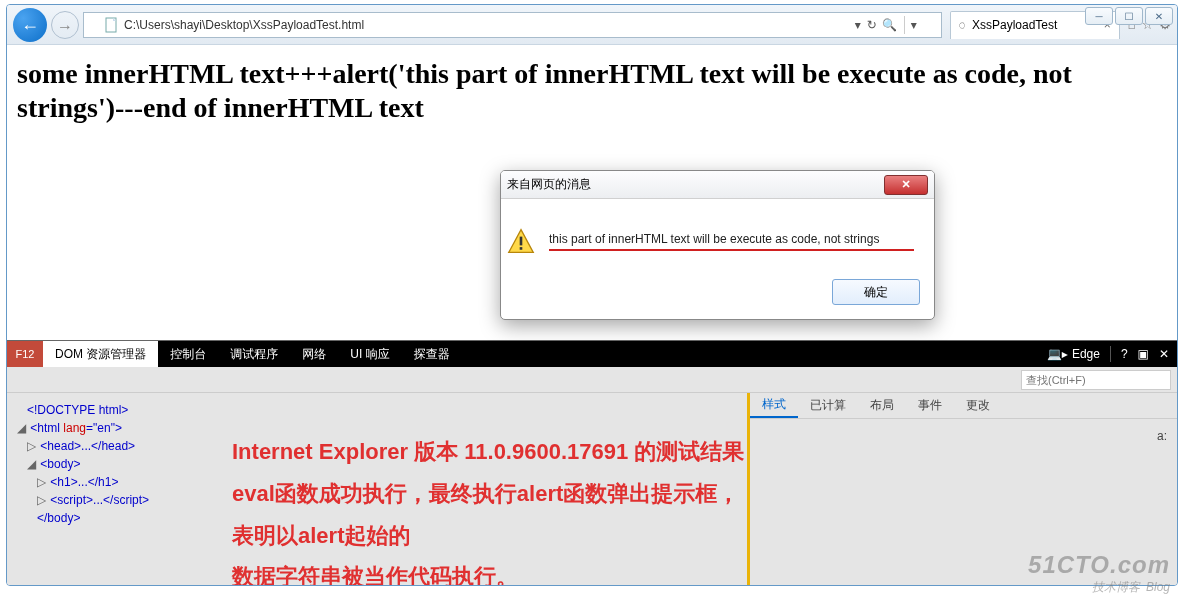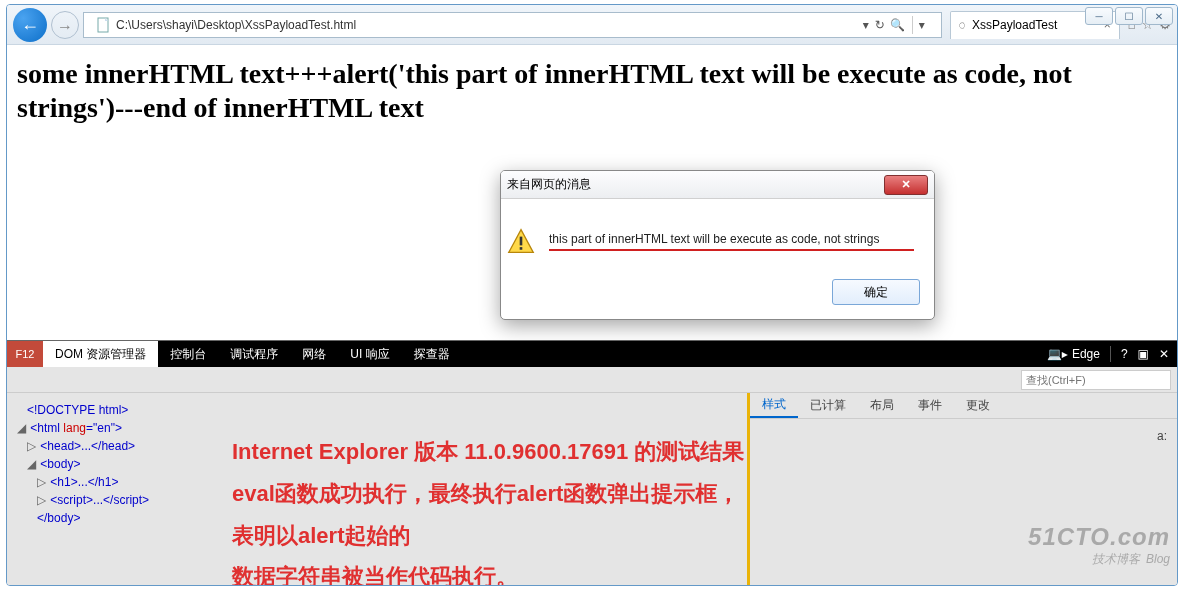--- a/index.html
+++ b/index.html
@@ -6,21 +6,21 @@
 body { background: #fff; width: 1184px; height: 596px; overflow: hidden; position: relative; }
 
 .ie-window { position: absolute; top: 4px; left: 6px; right: 6px; bottom: 10px; border: 1px solid #6499c8; border-radius: 4px; background: #fff; display: flex; flex-direction: column; overflow: hidden; }
 
 .win-controls { position: absolute; top: 2px; right: 4px; display: flex; gap: 2px; z-index: 10; }
 .win-btn { width: 28px; height: 18px; border: 1px solid #a0b8cc; border-radius: 3px; background: linear-gradient(#f8fbfe,#e6eef5); display: flex; align-items: center; justify-content: center; font-size: 10px; color: #4a6a88; cursor: pointer; }
 
 .nav-bar { height: 40px; background: linear-gradient(#f0f5fa,#e2eaf2); border-bottom: 1px solid #c9d6e2; display: flex; align-items: center; padding: 0 6px; gap: 4px; }
 .nav-back { width: 34px; height: 34px; border-radius: 50%; background: radial-gradient(circle at 30% 30%, #4aa3f0, #0d6fc9); color: #fff; display: flex; align-items: center; justify-content: center; font-size: 18px; font-weight: bold; cursor: pointer; }
 .nav-fwd { width: 28px; height: 28px; border-radius: 50%; border: 1px solid #b0c0d0; display: flex; align-items: center; justify-content: center; color: #888; cursor: pointer; }
-.addr-box { flex: 1; height: 26px; border: 1px solid #a8bccc; background: #fff; display: flex; align-items: center; padding: 0 12px; font-size: 12px; }
+.addr-box { flex: 1; height: 26px; border: 1px solid #a8bccc; background: #fff; display: flex; align-items: center; padding: 0 20px; font-size: 12px; }
 .addr-icon { width: 16px; height: 16px; margin-right: 4px; display:flex; align-items:center; justify-content:center; }
 .addr-input { flex: 1; border: none; outline: none; font-size: 12px; color: #333; }
 .addr-right { display:flex; align-items:center; gap:6px; padding:0 4px; color:#555; font-size:12px; }
 .addr-sep { width:1px; height:18px; background:#ccc; }
 .tabs { display: flex; align-items: center; margin-left: 4px; }
 .tab { height: 28px; border: 1px solid #b8c8d6; border-bottom: none; background: #fff; display: flex; align-items: center; padding: 0 8px; font-size: 12px; gap: 6px; min-width: 170px; border-top-left-radius: 2px; border-top-right-radius: 2px; }
 .tab-close { color: #666; cursor: pointer; margin-left: auto; }
 .tab-icons { display: flex; gap: 6px; margin-left: 8px; color: #777; font-size: 13px; }
 
 .content { flex: 1; background: #fff; padding: 12px 10px; position: relative; overflow: hidden; }
@@ -57,21 +57,21 @@
 .arrow { display:inline-block; width:10px; color:#666; }
 
 .annotation { position: absolute; left: 225px; top: 38px; color: #e03030; font-size: 22px; font-weight: bold; line-height: 1.9; font-family: "Microsoft YaHei", sans-serif; }
 
 .dt-styles { width: 430px; border-left: 3px solid #eab308; display: flex; flex-direction: column; font-size: 12px; }
 .dt-style-tabs { height: 26px; border-bottom: 1px solid #ccc; display: flex; align-items: stretch; }
 .dt-style-tab { padding: 0 12px; display:flex; align-items:center; cursor:pointer; color:#444; }
 .dt-style-tab.active { color: #0066cc; border-bottom: 2px solid #0066cc; }
 .dt-style-body { flex:1; padding: 10px; text-align: right; color: #444; }
 
-.watermark { position: absolute; right: 14px; bottom: 28px; text-align: right; color: rgba(120,120,120,0.55); font-style: italic; z-index: 200; pointer-events:none; }
+.watermark { position: absolute; right: 14px; bottom: 0; text-align: right; color: rgba(120,120,120,0.55); font-style: italic; z-index: 200; pointer-events:none; }
 .watermark .l1 { font-size: 24px; font-weight: bold; letter-spacing:1px; }
 .watermark .l2 { font-size: 12px; display:flex; justify-content:flex-end; gap:6px; align-items:baseline; }
 </style>
 </head>
 <body>
 
 <div class="ie-window">
 
   <div class="win-controls">
     <div class="win-btn">─</div>

